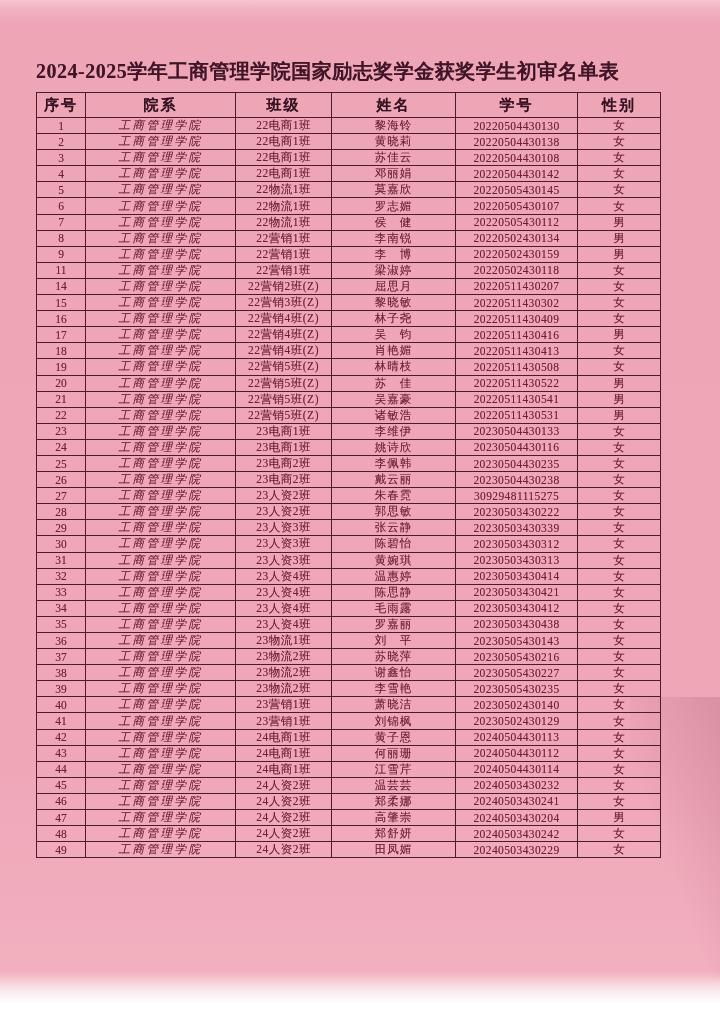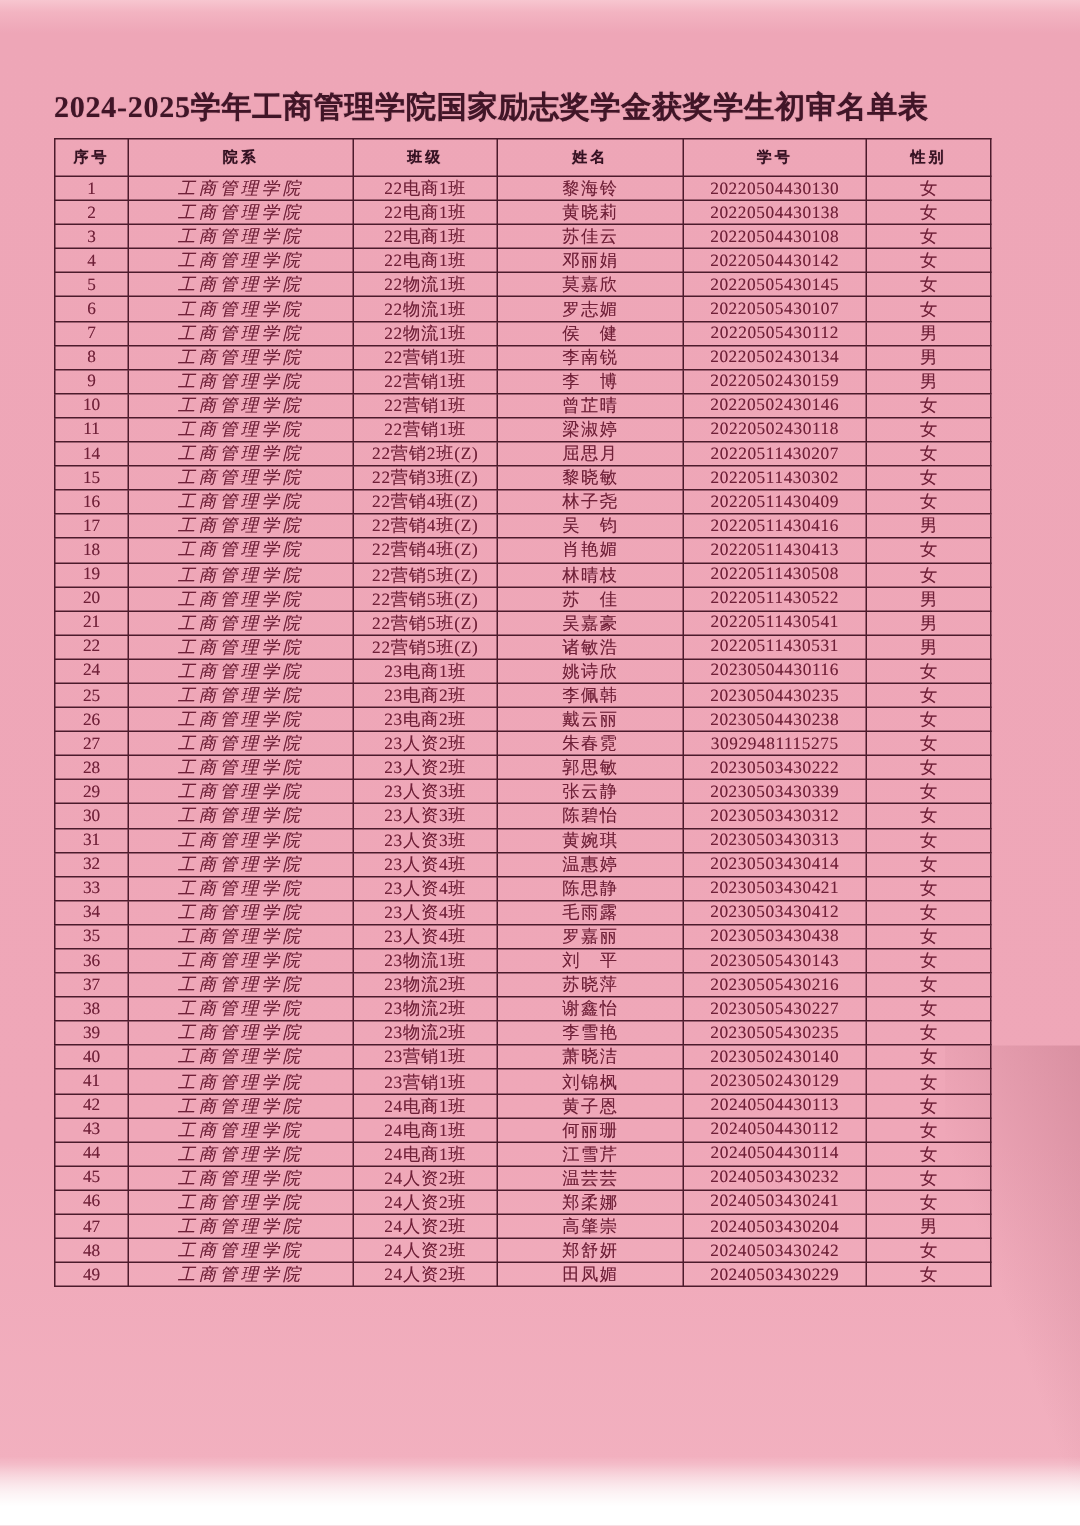--- a/index.html
+++ b/index.html
@@ -46,21 +46,21 @@
   table.roster col.c-id{width:122px;}
   table.roster col.c-gender{width:83px;}
   table.roster th, table.roster td{
     border:1.6px solid #4c1b2c;
     padding:0;margin:0;
     text-align:center;vertical-align:middle;
     overflow:hidden;white-space:nowrap;
   }
   table.roster th{
     height:24px;
-    font-size:10px;font-weight:bold;color:#351122;
+    font-size:15px;font-weight:bold;color:#351122;
     letter-spacing:2px;
     text-shadow:0 0 .5px rgba(53,17,34,.6);
   }
   table.roster td{
     height:15.1px;
     font-size:11.5px;color:#6f2038;
     text-shadow:0 0 .4px rgba(111,32,56,.45);
   }
   td.cell-dept{letter-spacing:2.5px;font-size:12px;font-style:italic;}
   td.cell-class{letter-spacing:.5px;}
@@ -162,28 +162,20 @@
         </tr>
         <tr>
           <td class="cell-no">9</td>
           <td class="cell-dept">工商管理学院</td>
           <td class="cell-class">22营销1班</td>
           <td class="cell-name">李　博</td>
           <td class="cell-id">20220502430159</td>
           <td class="cell-gender">男</td>
         </tr>
         <tr>
-          <td class="cell-no">10</td>
-          <td class="cell-dept">工商管理学院</td>
-          <td class="cell-class">22营销1班</td>
-          <td class="cell-name">曾芷晴</td>
-          <td class="cell-id">20220502430146</td>
-          <td class="cell-gender">女</td>
-        </tr>
-        <tr>
           <td class="cell-no">11</td>
           <td class="cell-dept">工商管理学院</td>
           <td class="cell-class">22营销1班</td>
           <td class="cell-name">梁淑婷</td>
           <td class="cell-id">20220502430118</td>
           <td class="cell-gender">女</td>
         </tr>
         <tr>
           <td class="cell-no">14</td>
           <td class="cell-dept">工商管理学院</td>
@@ -248,20 +240,28 @@
           <td class="cell-id">20220511430541</td>
           <td class="cell-gender">男</td>
         </tr>
         <tr>
           <td class="cell-no">22</td>
           <td class="cell-dept">工商管理学院</td>
           <td class="cell-class">22营销5班(Z)</td>
           <td class="cell-name">诸敏浩</td>
           <td class="cell-id">20220511430531</td>
           <td class="cell-gender">男</td>
+        </tr>
+        <tr>
+          <td class="cell-no">23</td>
+          <td class="cell-dept">工商管理学院</td>
+          <td class="cell-class">23电商1班</td>
+          <td class="cell-name">李维伊</td>
+          <td class="cell-id">20230504430133</td>
+          <td class="cell-gender">女</td>
         </tr>
         <tr>
           <td class="cell-no">24</td>
           <td class="cell-dept">工商管理学院</td>
           <td class="cell-class">23电商1班</td>
           <td class="cell-name">姚诗欣</td>
           <td class="cell-id">20230504430116</td>
           <td class="cell-gender">女</td>
         </tr>
         <tr>

